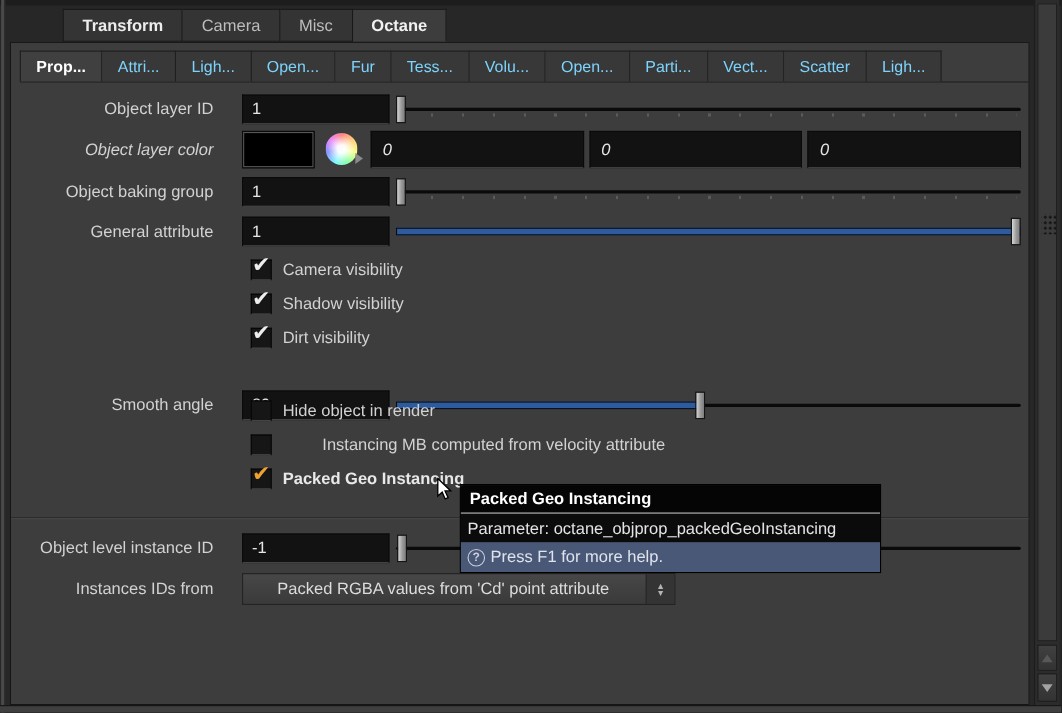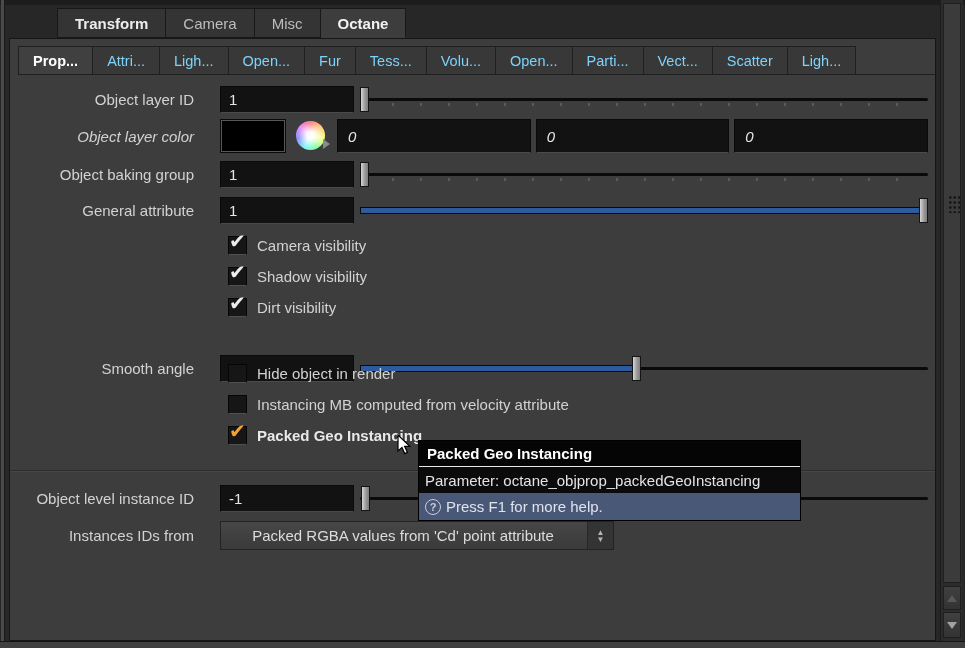--- a/index.html
+++ b/index.html
@@ -233,21 +233,21 @@
         <div class="track-blue" style="width:48.6%;"></div>
         <div class="track-thin" style="left:48.6%;"></div>
         <div class="handle" style="left:calc(48.6% - 4px);"></div>
       </div>
     </div>
 
     <div class="cbrow" style="top:323px;">
       <div class="cbox"></div>
       <div class="cblabel">Hide object in render</div>
     </div>
-    <div class="cbrow" style="top:354px;">
+    <div class="cbrow" style="top:354px;gap:36px;">
       <div class="cbox"></div>
       <div class="cblabel">Instancing MB computed from velocity attribute</div>
     </div>
     <div class="cbrow" style="top:385px;">
       <div class="cbox">
           <span class="mark orange">✔</span>
         </div>
       <div class="cblabel boldtxt">Packed Geo Instancing</div>
     </div>
 

